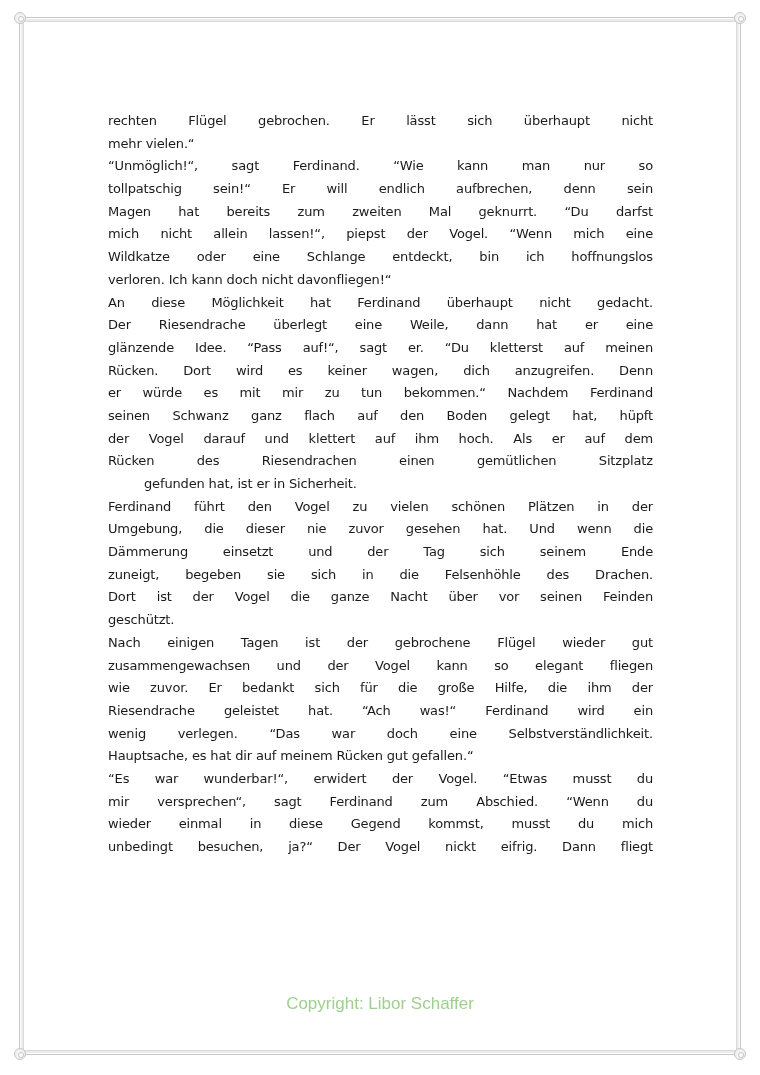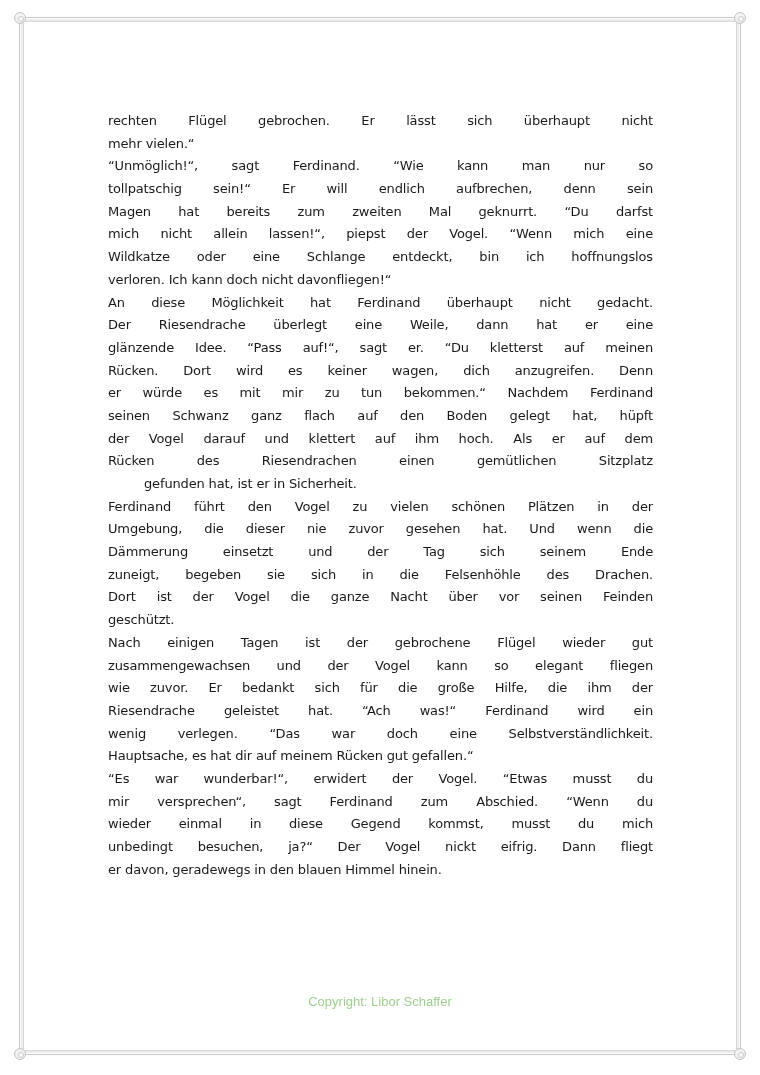--- a/index.html
+++ b/index.html
@@ -80,21 +80,21 @@
     .line.last {
       text-align-last: left;
     }
     .copyright {
       position: absolute;
       left: 0;
       width: 760px;
       top: 994px;
       text-align: center;
       font-family: "Liberation Sans", sans-serif;
-      font-size: 13px;
+      font-size: 17px;
       color: #9fcf8f;
     }
   </style>
 </head>
 <body>
 
 <div class="frame">
   <div class="frame-line top"></div>
   <div class="frame-line bottom"></div>
   <div class="frame-line left"></div>
@@ -144,17 +144,16 @@
       <span class="line" style="white-space: normal;">wie zuvor. Er bedankt sich für die große Hilfe, die ihm der</span>
       <span class="line" style="white-space: normal;">Riesendrache geleistet hat. “Ach was!“ Ferdinand wird ein</span>
       <span class="line" style="white-space: normal;">wenig verlegen. “Das war doch eine Selbstverständlichkeit.</span>
       <span class="line last" style="white-space: normal;">Hauptsache, es hat dir auf meinem Rücken gut gefallen.“</span>
     </div>
     <div>
       <span class="line" style="white-space: normal;">“Es war wunderbar!“, erwidert der Vogel. “Etwas musst du</span>
       <span class="line" style="white-space: normal;">mir versprechen“, sagt Ferdinand zum Abschied. “Wenn du</span>
       <span class="line" style="white-space: normal;">wieder einmal in diese Gegend kommst, musst du mich</span>
       <span class="line" style="white-space: normal;">unbedingt besuchen, ja?“ Der Vogel nickt eifrig. Dann fliegt</span>
-      <span class="line last" style="white-space: normal;">er davon, geradewegs in den blauen Himmel hinein.</span>
     </div>
   </div>
 
 <div class="copyright">Copyright: Libor Schaffer</div>
 
 </body></html>

